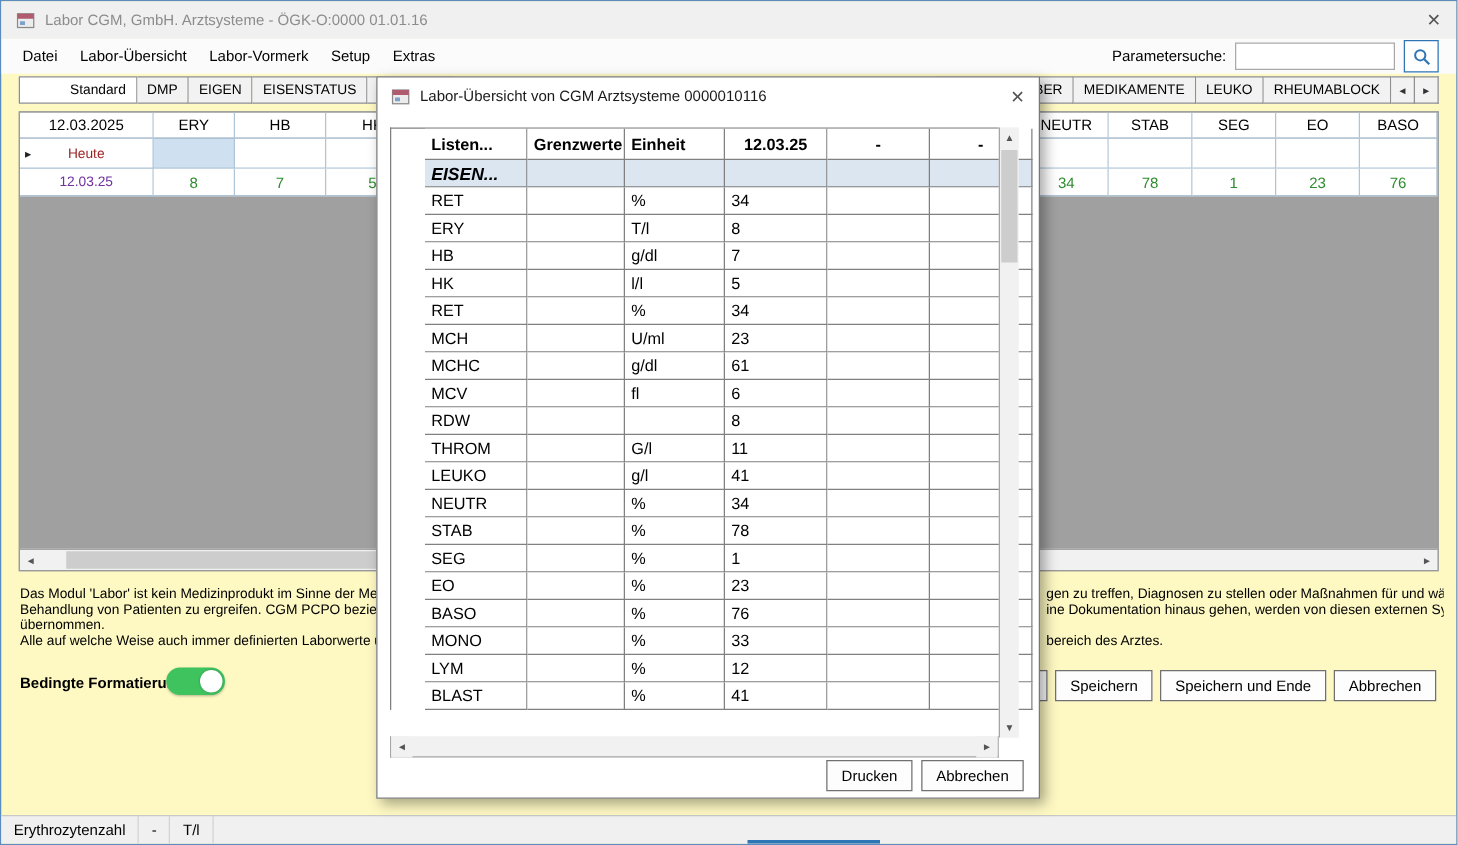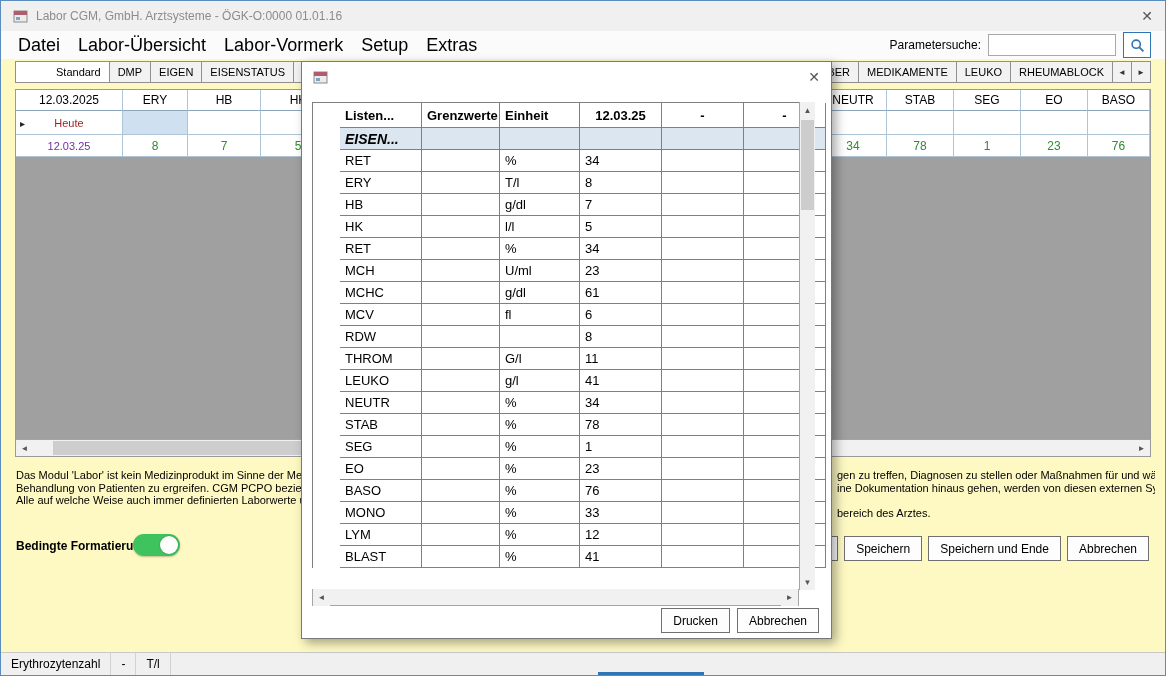--- a/index.html
+++ b/index.html
@@ -11,21 +11,21 @@
 
   
   .titlebar{ position:absolute; top:0; left:0; right:0; height:30px; background:#f0f0f0;
              display:flex; align-items:center; gap:8px; padding:0 12px; }
   .title-text{ color:#8c8c8c; font-size:12px; }
   .close-x{ margin-left:auto; color:#555; font-size:14px; cursor:default; }
 
   
   .menubar{ position:absolute; top:30px; left:0; right:0; height:28px; background:#fbfbfb;
             display:flex; align-items:center; padding:0 8px; }
-  .menu-item{ padding:5px 9px; font-size:18px; white-space:nowrap; }
+  .menu-item{ padding:5px 9px; font-size:12px; white-space:nowrap; }
   .param-search{ margin-left:auto; display:flex; align-items:center; gap:7px; padding-right:6px; }
   .param-label{ font-size:12px; }
   .param-search input{ width:128px; height:22px; border:1px solid #a9a9a9; font-size:12px;
                        padding:0 4px; font-family:"Liberation Sans",sans-serif; }
   .search-btn{ width:28px; height:26px; border:1px solid var(--accent-blue,#2e75b6); background:#fff;
                display:flex; align-items:center; justify-content:center; }
   .search-glyph circle{ fill:none; stroke:var(--accent-blue,#2e75b6); stroke-width:1.6; }
   .search-glyph line{ stroke:var(--accent-blue,#2e75b6); stroke-width:1.9; }
 
   
@@ -217,20 +217,21 @@
       <div class="sb-track">
         <div class="sb-thumb" style="left:20px;width:45%;"></div>
       </div>
       <span class="sb-btn">►</span>
     </div>
   </div>
 
   <div class="disc disc-left">
       <div class="disc-line">Das Modul 'Labor' ist kein Medizinprodukt im Sinne der Medizinproduk</div>
       <div class="disc-line">Behandlung von Patienten zu ergreifen. CGM PCPO bezieht ggf. exter</div>
+      <div class="disc-line">übernommen.</div>
       <div class="disc-line">Alle auf welche Weise auch immer definierten Laborwerte und Normw</div>
     </div>
   <div class="disc disc-right">
       <div class="disc-line">gen zu treffen, Diagnosen zu stellen oder Maßnahmen für und während der</div>
       <div class="disc-line">ine Dokumentation hinaus gehen, werden von diesen externen Systemen</div>
       <div class="disc-line">&nbsp;</div>
       <div class="disc-line">bereich des Arztes.</div>
     </div>
 
   <span class="fmt-label">Bedingte Formatierung:</span>
@@ -254,20 +255,21 @@
   </div>
   <div class="bottom-accent"></div>
 
   <div class="dialog">
     <div class="dialog-titlebar">
       <svg width="15" height="15" viewBox="0 0 15 15">
           <rect x="1" y="2" width="13" height="11" fill="#ececec" stroke="#8a8a8a"></rect>
           <rect x="1" y="2" width="13" height="4" fill="#b05c6e"></rect>
           <rect x="3" y="8" width="4" height="3" fill="#7fa3c8"></rect>
         </svg>
+      <span class="dialog-title">Labor-Übersicht von CGM Arztsysteme 0000010116</span>
       <span class="close-x">✕</span>
     </div>
 
     <div class="dtable">
       <div class="drow dheader">
           <div class="dcell c-listen">Listen...</div>
           <div class="dcell c-grenzwerte">Grenzwerte</div>
           <div class="dcell c-einheit">Einheit</div>
           <div class="dcell c-date">12.03.25</div>
           <div class="dcell c-dash1">-</div>

